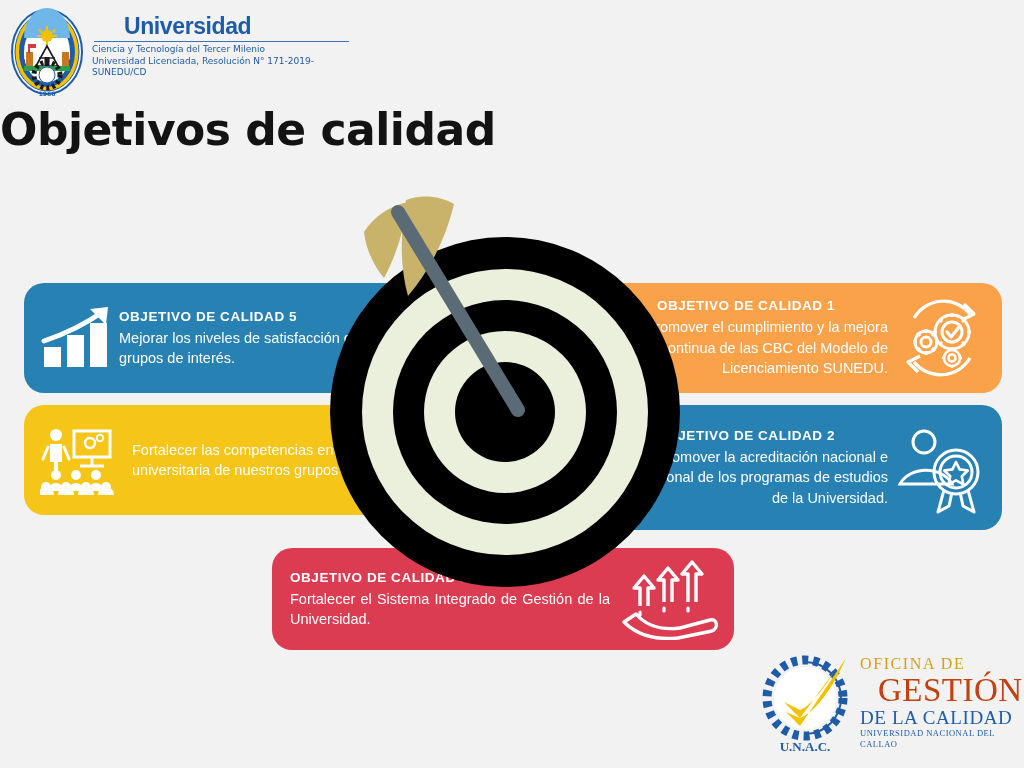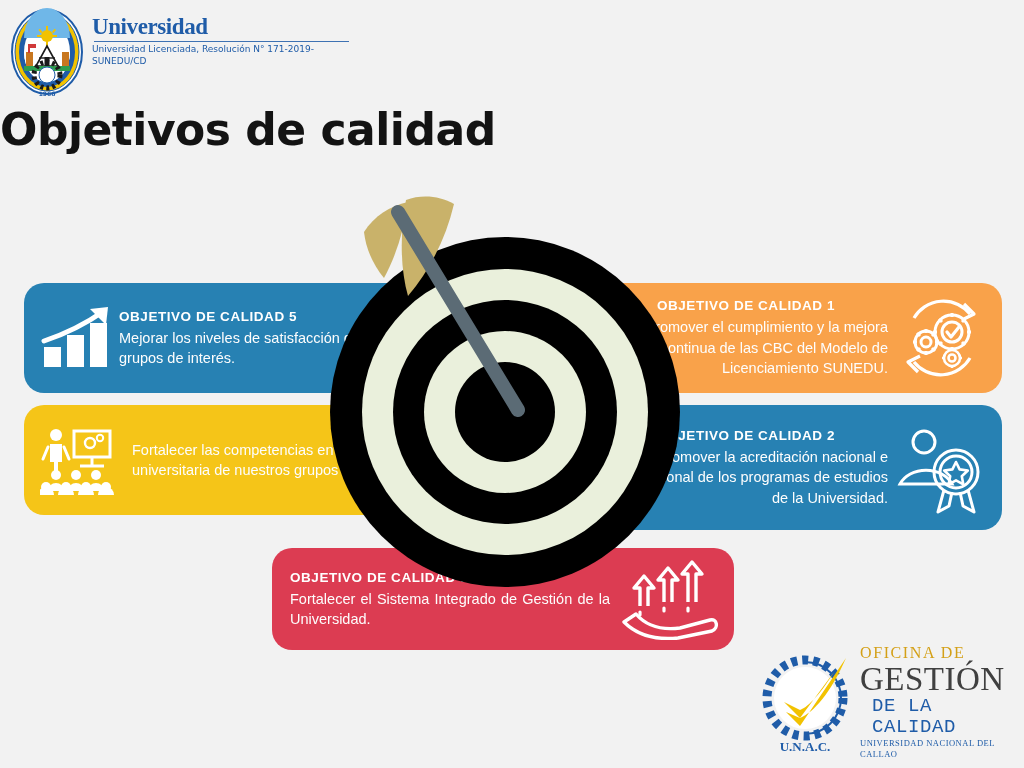--- a/index.html
+++ b/index.html
@@ -9,23 +9,23 @@
     font-family:"Liberation Sans", sans-serif;
     position:relative;
   }
   .stage{position:absolute;inset:0;}
 
   
   .header-logo{position:absolute;left:8px;top:8px;width:360px;height:96px;display:flex;align-items:flex-start;}
   .crest{width:78px;height:92px;flex:0 0 78px;}
   .uni-text{margin-left:6px;padding-top:6px;}
   .uni-line1,.uni-line2{
-    font-family:Liberation Serif, serif;
+    font-family:Liberation Sans, sans-serif;
     font-weight:bold;color:#1f5ca8;letter-spacing:-.4px;
-    font-size:23px;line-height:25px;
+    font-size:23px;line-height:25px;margin-left:32px;
   }
   .uni-rule{height:1px;background:#1f5ca8;width:255px;margin:2px 0 2px 2px;opacity:.85;}
   .uni-sub{font-family:"DejaVu Sans", sans-serif;color:#1f5ca8;font-size:9px;line-height:11.5px;}
 
   
   .title{
     position:absolute;left:0;right:0;top:104px;text-align:left;
     font-family:"DejaVu Sans", sans-serif;
     font-weight:bold;font-size:44px;color:#131313;letter-spacing:-.5px;
   }
@@ -62,22 +62,22 @@
 
   
   .target{position:absolute;left:330px;top:237px;width:350px;height:350px;z-index:3;}
   .arrow{position:absolute;left:330px;top:190px;width:240px;height:240px;z-index:4;}
 
   
   .footer-logo{position:absolute;left:760px;top:648px;width:250px;height:108px;display:flex;align-items:center;}
   .ogc-mark{width:96px;height:104px;flex:0 0 96px;}
   .ogc-text{margin-left:4px;}
   .ogc-l1{font-family:"Liberation Serif", serif;color:#d4a017;font-size:16px;letter-spacing:1.6px;line-height:18px;}
-  .ogc-l2{font-family:"Liberation Serif", serif;color:#404040;font-size:33px;font-weight:normal;letter-spacing:.5px;line-height:34px;}
-  .ogc-l3{font-family:Liberation Mono, monospace;color:#1f5ca8;font-size:19px;letter-spacing:.6px;line-height:21px;margin-left:12px;}
+  .ogc-l2{font-family:"Liberation Serif", serif;color:#c2410c;font-size:33px;font-weight:normal;letter-spacing:.5px;line-height:34px;margin-left:18px;}
+  .ogc-l3{font-family:Liberation Serif, serif;color:#1f5ca8;font-size:19px;letter-spacing:.6px;line-height:21px;}
   .ogc-l4{font-family:"Liberation Serif", serif;color:#1f5ca8;font-size:8.5px;letter-spacing:.5px;line-height:11px;}
 </style>
 </head>
 <body style="background: rgb(242, 242, 242);">
 
 <div class="stage">
 
   <div class="header-logo">
     <svg class="crest" viewBox="0 0 78 92">
       <ellipse cx="39" cy="44" rx="35" ry="42" fill="#ffffff" stroke="#1f5ca8" stroke-width="2"></ellipse>
@@ -105,20 +105,21 @@
       <path d="M16 58 h46 v5 h-46 z" fill="#2e9e4f"></path>
       <g fill="#1a1a1a">
         <circle cx="39" cy="67" r="13" fill="none" stroke="#1a1a1a" stroke-width="5" stroke-dasharray="3 3"></circle>
       </g>
       <circle cx="39" cy="67" r="8" fill="#ffffff" stroke="#1f5ca8" stroke-width="1"></circle>
       <text x="39" y="88" font-size="6" fill="#1f5ca8" text-anchor="middle" font-family="DejaVu Sans, sans-serif" font-weight="bold">1966</text>
     </svg>
     <div class="uni-text">
       <div class="uni-line1">Universidad</div>
       <div class="uni-rule"></div>
+      <div class="uni-sub">Ciencia y Tecnología del Tercer Milenio</div>
       <div class="uni-sub">Universidad Licenciada, Resolución N° 171-2019-SUNEDU/CD</div>
     </div>
   </div>
 
   <div class="title">Objetivos de calidad</div>
 
   <div class="card" id="card5" style="background: rgb(39, 129, 179);">
     <span class="ic">
       <svg width="76" height="66" viewBox="0 0 76 66">
         <rect x="4" y="42" width="17" height="20" fill="#fff"></rect>

